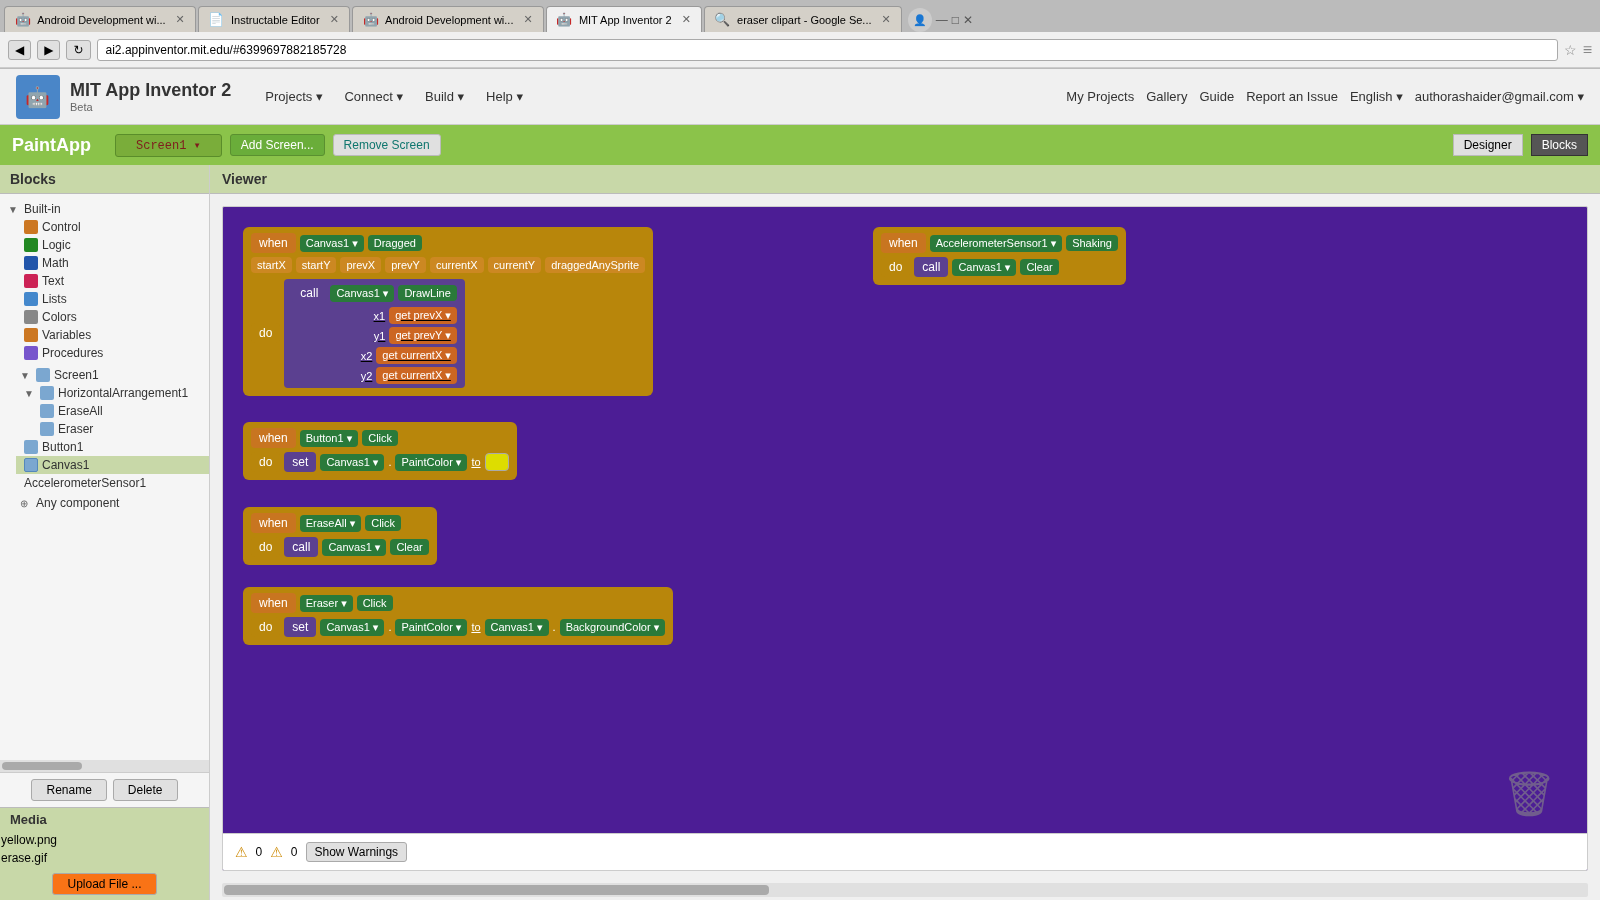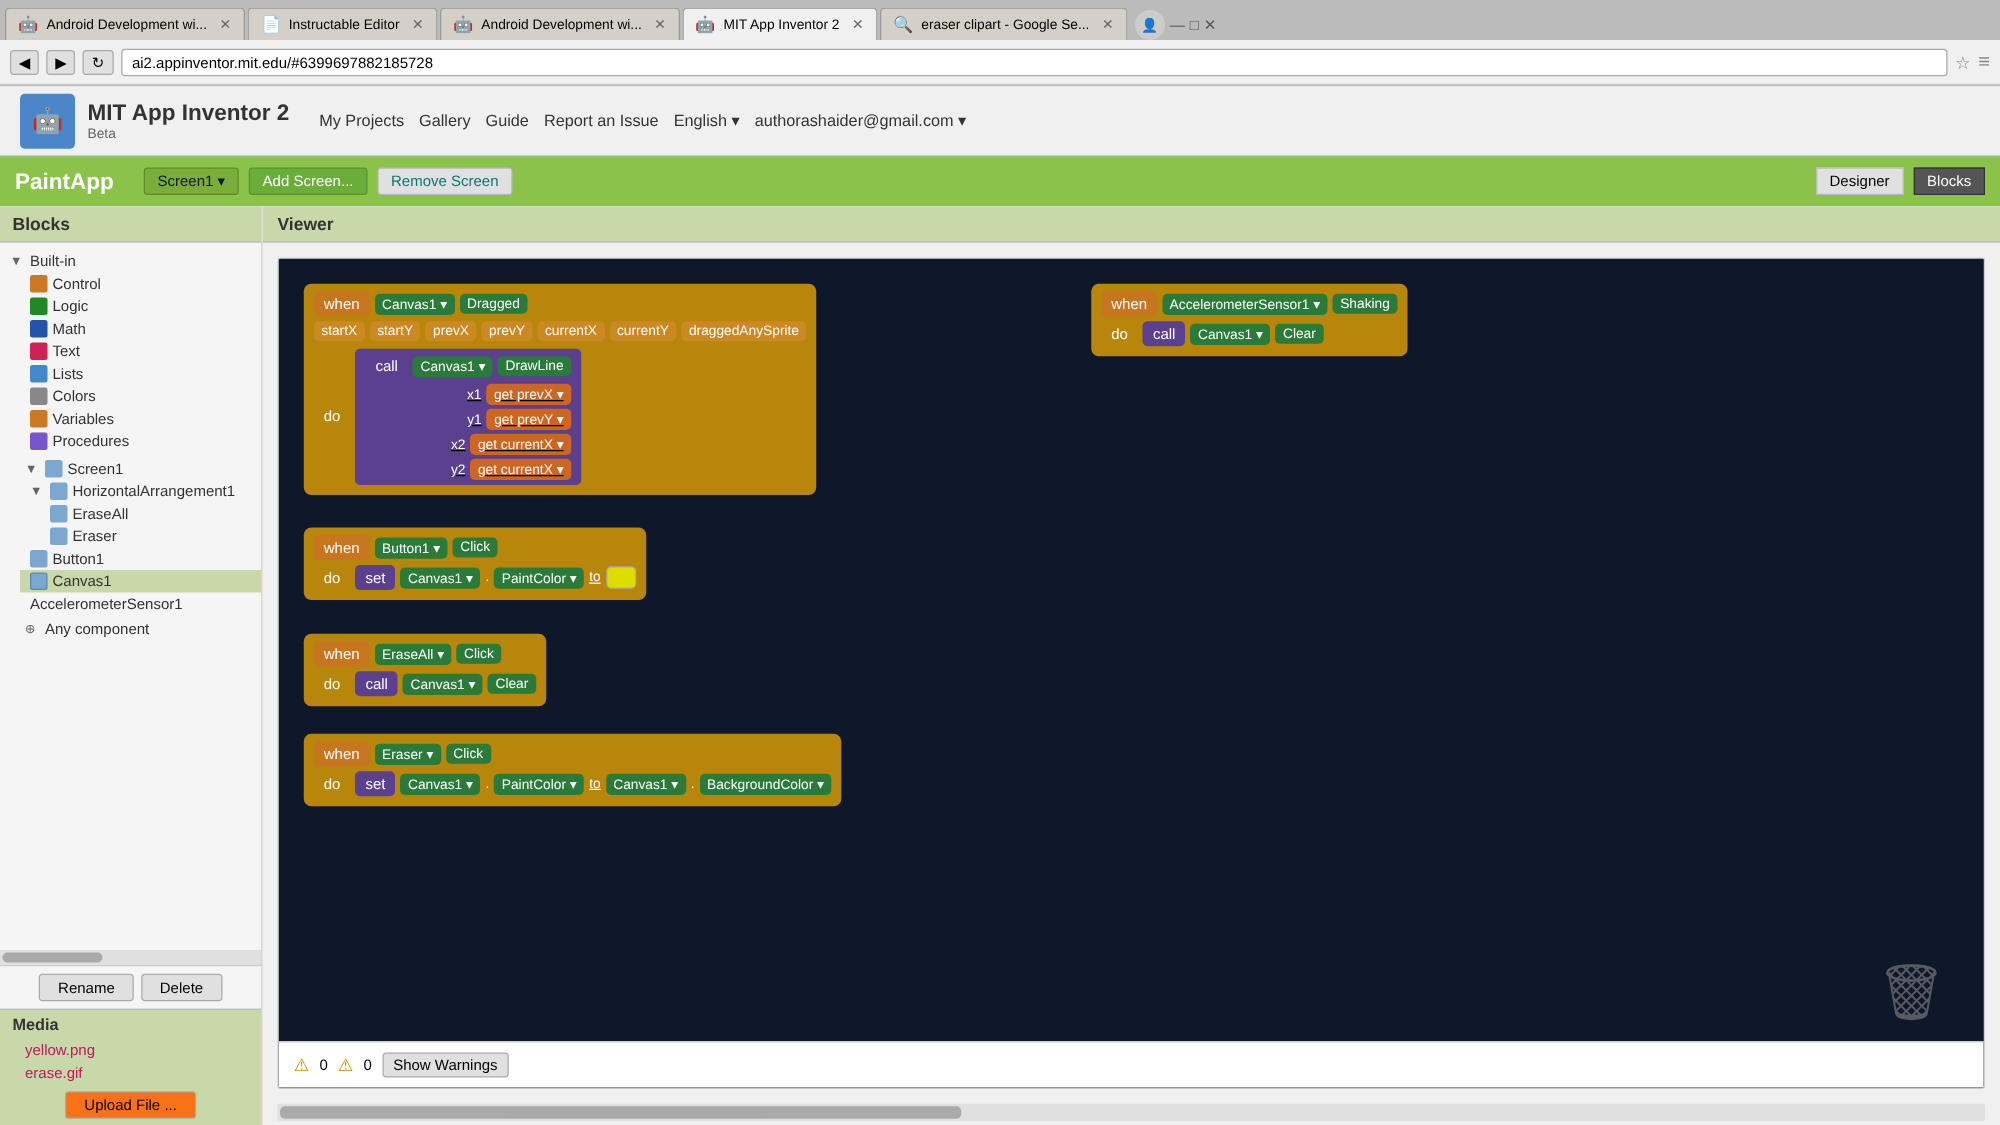--- a/index.html
+++ b/index.html
@@ -24,21 +24,21 @@
     .app-title { font-size: 18px; font-weight: bold; color: #333; }
     .app-subtitle { font-size: 11px; color: #666; }
     .header-nav { display: flex; align-items: center; gap: 2px; flex: 1; }
     .header-nav-item { padding: 4px 10px; font-size: 13px; color: #333; cursor: pointer; display: flex; align-items: center; gap: 3px; }
     .header-right { display: flex; align-items: center; gap: 12px; }
     .header-right-item { font-size: 13px; color: #333; cursor: pointer; display: flex; align-items: center; gap: 2px; }
 
     
     .project-bar { background: #8bc34a; display: flex; align-items: center; padding: 6px 12px; gap: 8px; height: 40px; }
     .project-title { font-size: 18px; font-weight: bold; color: white; margin-right: 16px; }
-    .project-btn { background: #5d8a2a; border: 1px solid #4a7020; border-radius: 3px; padding: 3px 10px; color: #0f172a; cursor: pointer; font-size: 12px; }
+    .project-btn { background: #5d8a2a; border: 1px solid #4a7020; border-radius: 3px; padding: 3px 20px; color: #7f1d1d; cursor: pointer; font-size: 12px; font-family: Liberation Mono, monospace; }
     .project-btn.active { background: #7aad3a; border-color: #5a8d2a; }
     .project-btn-add { background: #6aad3a; border: 1px solid #5a9030; border-radius: 3px; padding: 3px 10px; color: white; cursor: pointer; font-size: 12px; }
     .project-btn-remove { background: #e0e0e0; border: 1px solid #bbb; border-radius: 3px; padding: 3px 10px; color: #0f766e; cursor: pointer; font-size: 12px; }
     .spacer { flex: 1; }
     .view-btn { background: #e0e0e0; border: 1px solid #bbb; padding: 3px 10px; cursor: pointer; font-size: 12px; }
     .view-btn.active { background: #555; color: white; border-color: #333; }
 
     
     .main-layout { display: flex; height: calc(900px - 32px - 36px - 56px - 40px); }
 
@@ -58,30 +58,30 @@
     .icon-gray { background: #888888; }
     .icon-purple { background: #7755cc; }
     .icon-folder { background: #7ba7d0; }
     .icon-canvas { background: #7ba7d0; border: 1px solid #5588bb; }
     .tree-label { font-size: 12px; color: #333; }
     .tree-children { padding-left: 16px; }
     .sidebar-bottom { border-top: 1px solid #ccc; padding: 6px; display: flex; gap: 6px; justify-content: center; }
     .sidebar-btn { background: #e0e0e0; border: 1px solid #aaa; border-radius: 3px; padding: 3px 14px; font-size: 12px; cursor: pointer; }
     .media-section { background: #c8d8a8; border-top: 1px solid #bbb; }
     .media-header { padding: 4px 10px; font-size: 13px; font-weight: bold; color: #333; }
-    .media-item { padding: 2px 20px; font-size: 12px; color: #be185d; cursor: pointer; }
+    .media-item { padding: 2px 1px; font-size: 12px; color: #000000; cursor: pointer; }
     .upload-btn-container { padding: 6px; display: flex; justify-content: center; }
     .upload-btn { background: #f97316; border: 1px solid #aaa; border-radius: 3px; padding: 3px 14px; font-size: 12px; cursor: pointer; }
     .scroll-bar-h { background: #e0e0e0; height: 12px; display: flex; align-items: center; padding: 0 2px; }
     .scroll-thumb { background: #aaa; height: 8px; width: 80px; border-radius: 4px; }
 
     
     .viewer { flex: 1; background: #f0f0f0; display: flex; flex-direction: column; overflow: hidden; }
     .viewer-header { background: #c8d8a8; padding: 6px 12px; font-size: 14px; font-weight: bold; color: #333; border-bottom: 1px solid #bbb; }
-    .viewer-content { flex: 1; background: #0f172a; margin: 12px; border: 1px solid #ccc; border-radius: 2px; overflow: auto; position: relative; padding: 20px; }
+    .viewer-content { flex: 1; background: #4c1d95; margin: 12px; border: 1px solid #ccc; border-radius: 2px; overflow: auto; position: relative; padding: 20px; }
 
     .when-block { background: #c87520; border-radius: 4px; padding: 3px 8px; display: inline-flex; align-items: center; gap: 4px; font-size: 12px; color: white; }
     .do-block { background: #b8860b; border-radius: 4px; padding: 3px 8px; display: inline-flex; align-items: center; gap: 4px; font-size: 12px; color: white; }
     .call-block { background: #5b4090; border-radius: 4px; padding: 3px 8px; display: inline-flex; align-items: center; gap: 4px; font-size: 12px; color: white; }
     .set-block { background: #5b4090; border-radius: 4px; padding: 3px 8px; display: inline-flex; align-items: center; gap: 4px; font-size: 12px; color: white; }
     .get-block { background: #cc6622; border-radius: 4px; padding: 2px 6px; display: inline-flex; align-items: center; gap: 2px; font-size: 11px; color: white; }
     .component-block { background: #2a7a3a; border-radius: 4px; padding: 2px 6px; display: inline-flex; align-items: center; gap: 2px; font-size: 11px; color: white; }
     .method-block { background: #2a7a3a; border-radius: 4px; padding: 2px 6px; display: inline-flex; align-items: center; gap: 2px; font-size: 11px; color: white; }
     .prop-block { background: #2a7a3a; border-radius: 4px; padding: 2px 6px; display: inline-flex; align-items: center; gap: 2px; font-size: 11px; color: white; }
     .param-block { background: #cc8822; border-radius: 4px; padding: 2px 6px; display: inline-flex; align-items: center; gap: 2px; font-size: 11px; color: white; }
@@ -149,20 +149,26 @@
   </div>
 </div>
 
 <div class="app-header">
   <div class="app-logo">
     <span class="app-logo-inner">🤖</span>
   </div>
   <div class="app-title-block">
     <div class="app-title">MIT App Inventor 2</div>
     <div class="app-subtitle">Beta</div>
+  </div>
+  <div class="header-nav">
+    <div class="header-nav-item">Projects ▾</div>
+    <div class="header-nav-item">Connect ▾</div>
+    <div class="header-nav-item">Build ▾</div>
+    <div class="header-nav-item">Help ▾</div>
   </div>
   <div class="header-right">
     <div class="header-right-item">My Projects</div>
     <div class="header-right-item">Gallery</div>
     <div class="header-right-item">Guide</div>
     <div class="header-right-item">Report an Issue</div>
     <div class="header-right-item">English ▾</div>
     <div class="header-right-item">authorashaider@gmail.com ▾</div>
   </div>
 </div>

